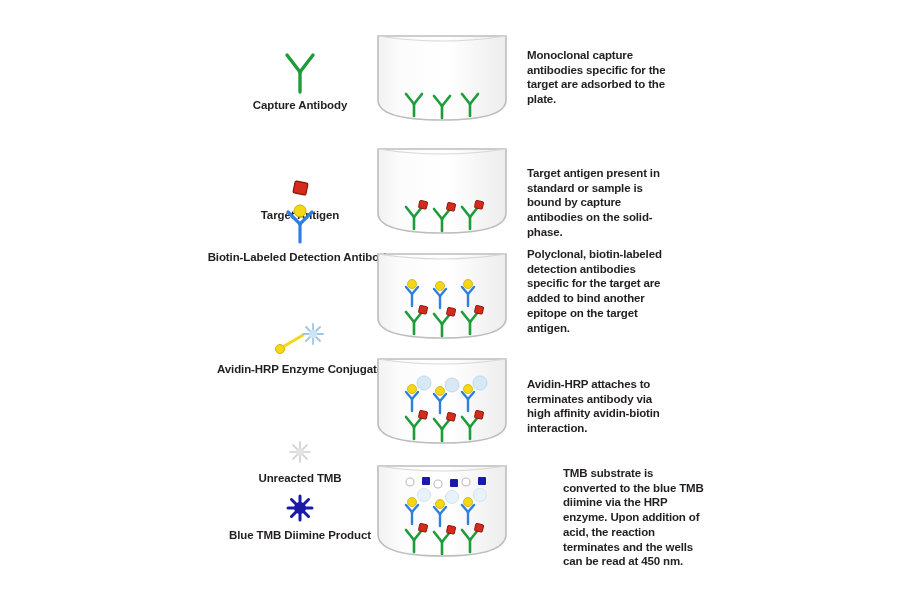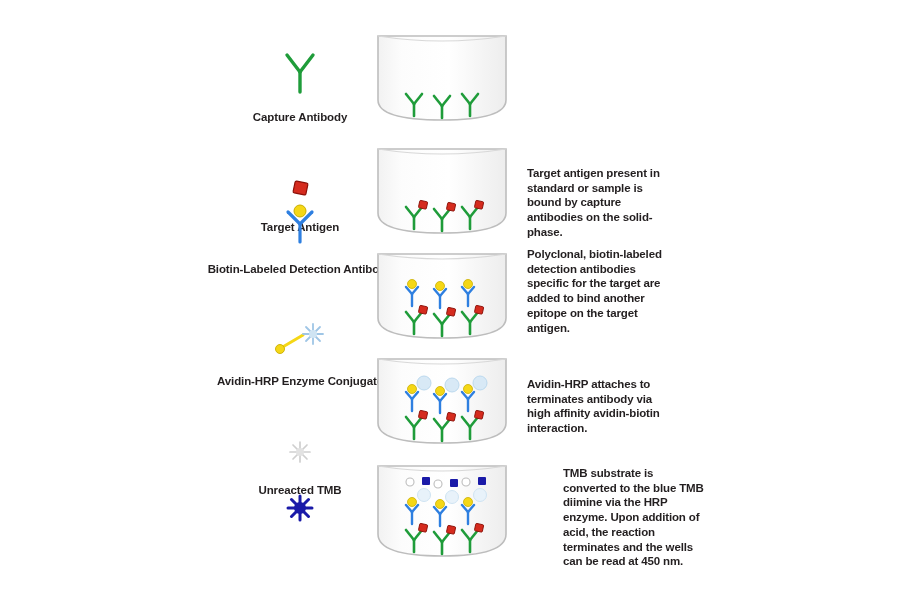--- a/index.html
+++ b/index.html
@@ -32,21 +32,21 @@
   .legend-icon {
     height: 46px;
     display: flex;
     align-items: flex-end;
     justify-content: center;
   }
   .legend-label {
     font-size: 11.5px;
     font-weight: bold;
     line-height: 1.22;
-    margin-top: 16px;
+    margin-top: 4px;
     letter-spacing: -0.1px;
   }
 
   
   .well-wrap {
     position: absolute;
     left: 374px;
     width: 136px;
   }
   .well {
@@ -160,20 +160,21 @@
           <line x1="17" y1="16" x2="5" y2="16"></line>
             <line x1="17" y1="16" x2="29" y2="16"></line>
           <line x1="17" y1="16" x2="8.5" y2="7.5"></line>
             <line x1="17" y1="16" x2="25.5" y2="24.5"></line>
           <line x1="17" y1="16" x2="8.5" y2="24.5"></line>
             <line x1="17" y1="16" x2="25.5" y2="7.5"></line>
         </g>
         <circle cx="17" cy="16" r="6" fill="#1a1aa8"></circle>
       </svg>
     </div>
+    <div class="legend-label">Blue TMB Diimine Product</div>
   </div>
 
   <div class="well-wrap" style="top:32px;">
     <div class="well">
       <svg width="136" height="92" viewBox="0 0 136 92">
         <defs>
           <linearGradient id="wg1" x1="0" y1="0" x2="1" y2="0">
             <stop offset="0%" stop-color="#f2f2f2"></stop>
               <stop offset="18%" stop-color="#fcfcfc"></stop>
             <stop offset="55%" stop-color="#ffffff"></stop>
@@ -390,18 +391,19 @@
         </g>
         <g fill="#1a1aa8">
           <rect x="48" y="15" width="8" height="8" rx="1"></rect>
           <rect x="76" y="17" width="8" height="8" rx="1"></rect>
           <rect x="104" y="15" width="8" height="8" rx="1"></rect>
         </g>
       </svg>
     </div>
   </div>
 
+  <div class="desc" style="top:48px;">Monoclonal capture antibodies specific for the target are adsorbed to the plate.</div>
   <div class="desc" style="top:166px;">Target antigen present in standard or sample is bound by capture antibodies on the solid-phase.</div>
   <div class="desc" style="top:247px;">Polyclonal, biotin-labeled detection antibodies specific for the target are added to bind another epitope on the target antigen.</div>
   <div class="desc" style="top:377px;">Avidin-HRP attaches to terminates antibody via high affinity avidin-biotin interaction.</div>
   <div class="desc" style="top:466px;margin-left:36px;">TMB substrate is converted to the blue TMB diimine via the HRP enzyme. Upon addition of acid, the reaction terminates and the wells can be read at 450 nm.</div>
 
 </div>
 
 </body></html>

